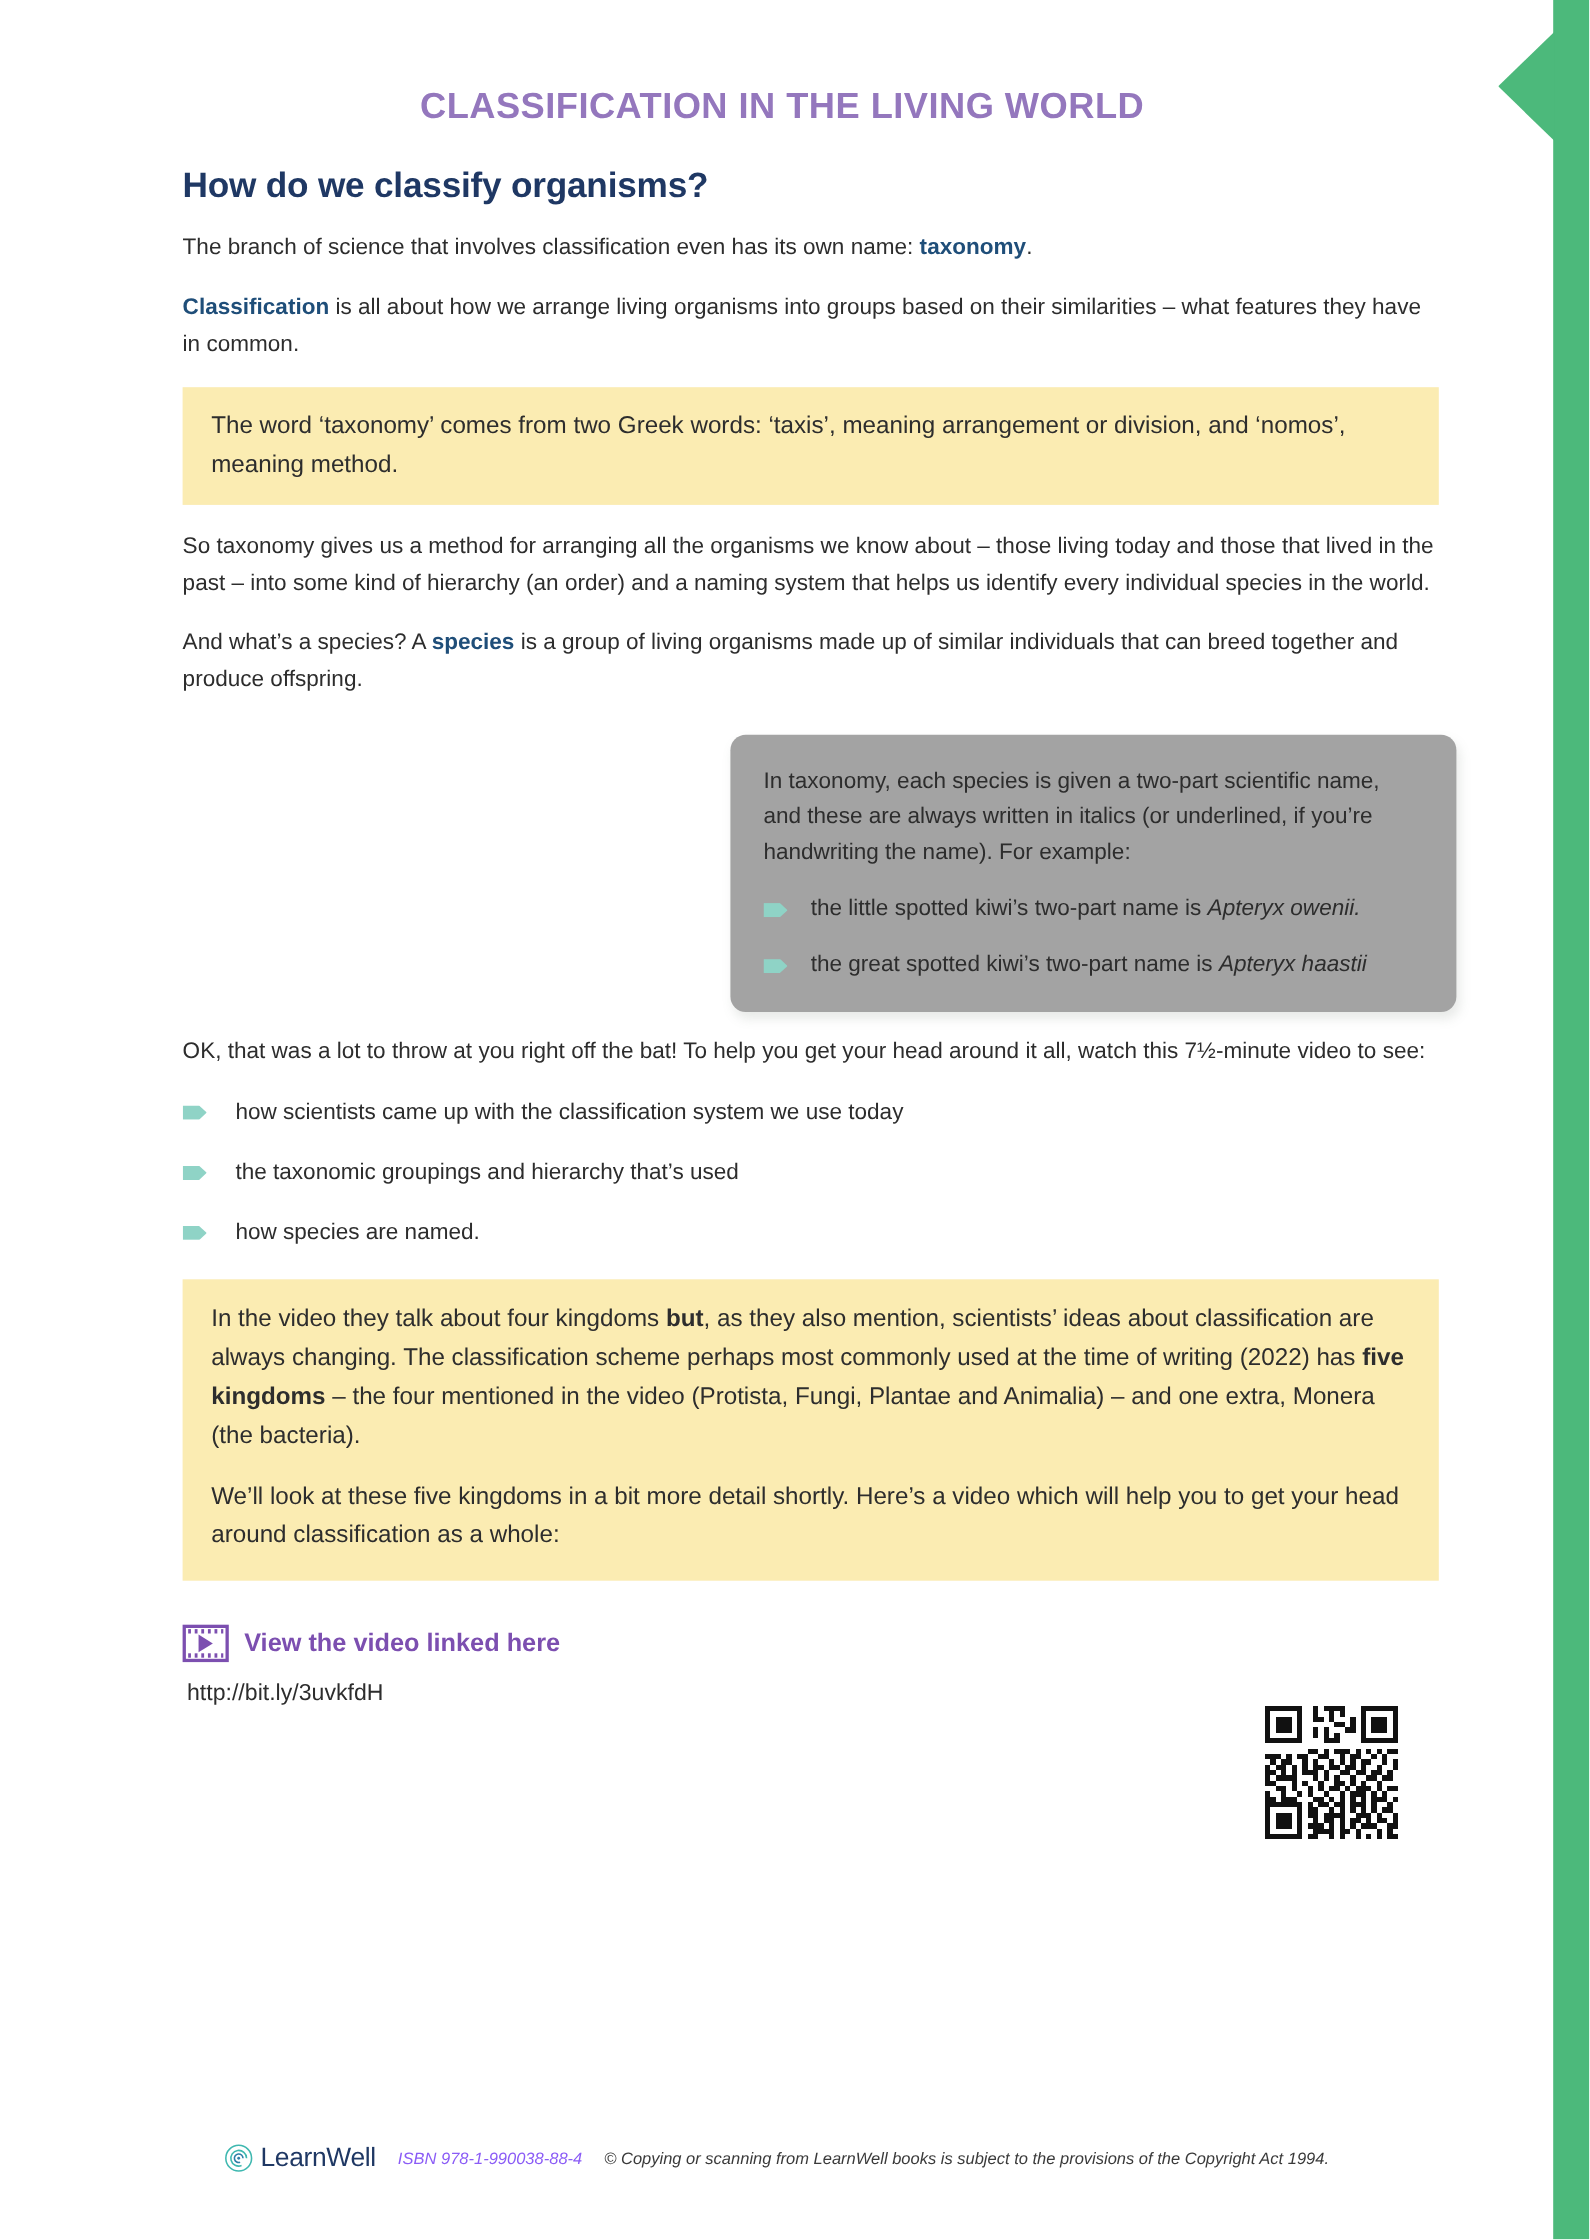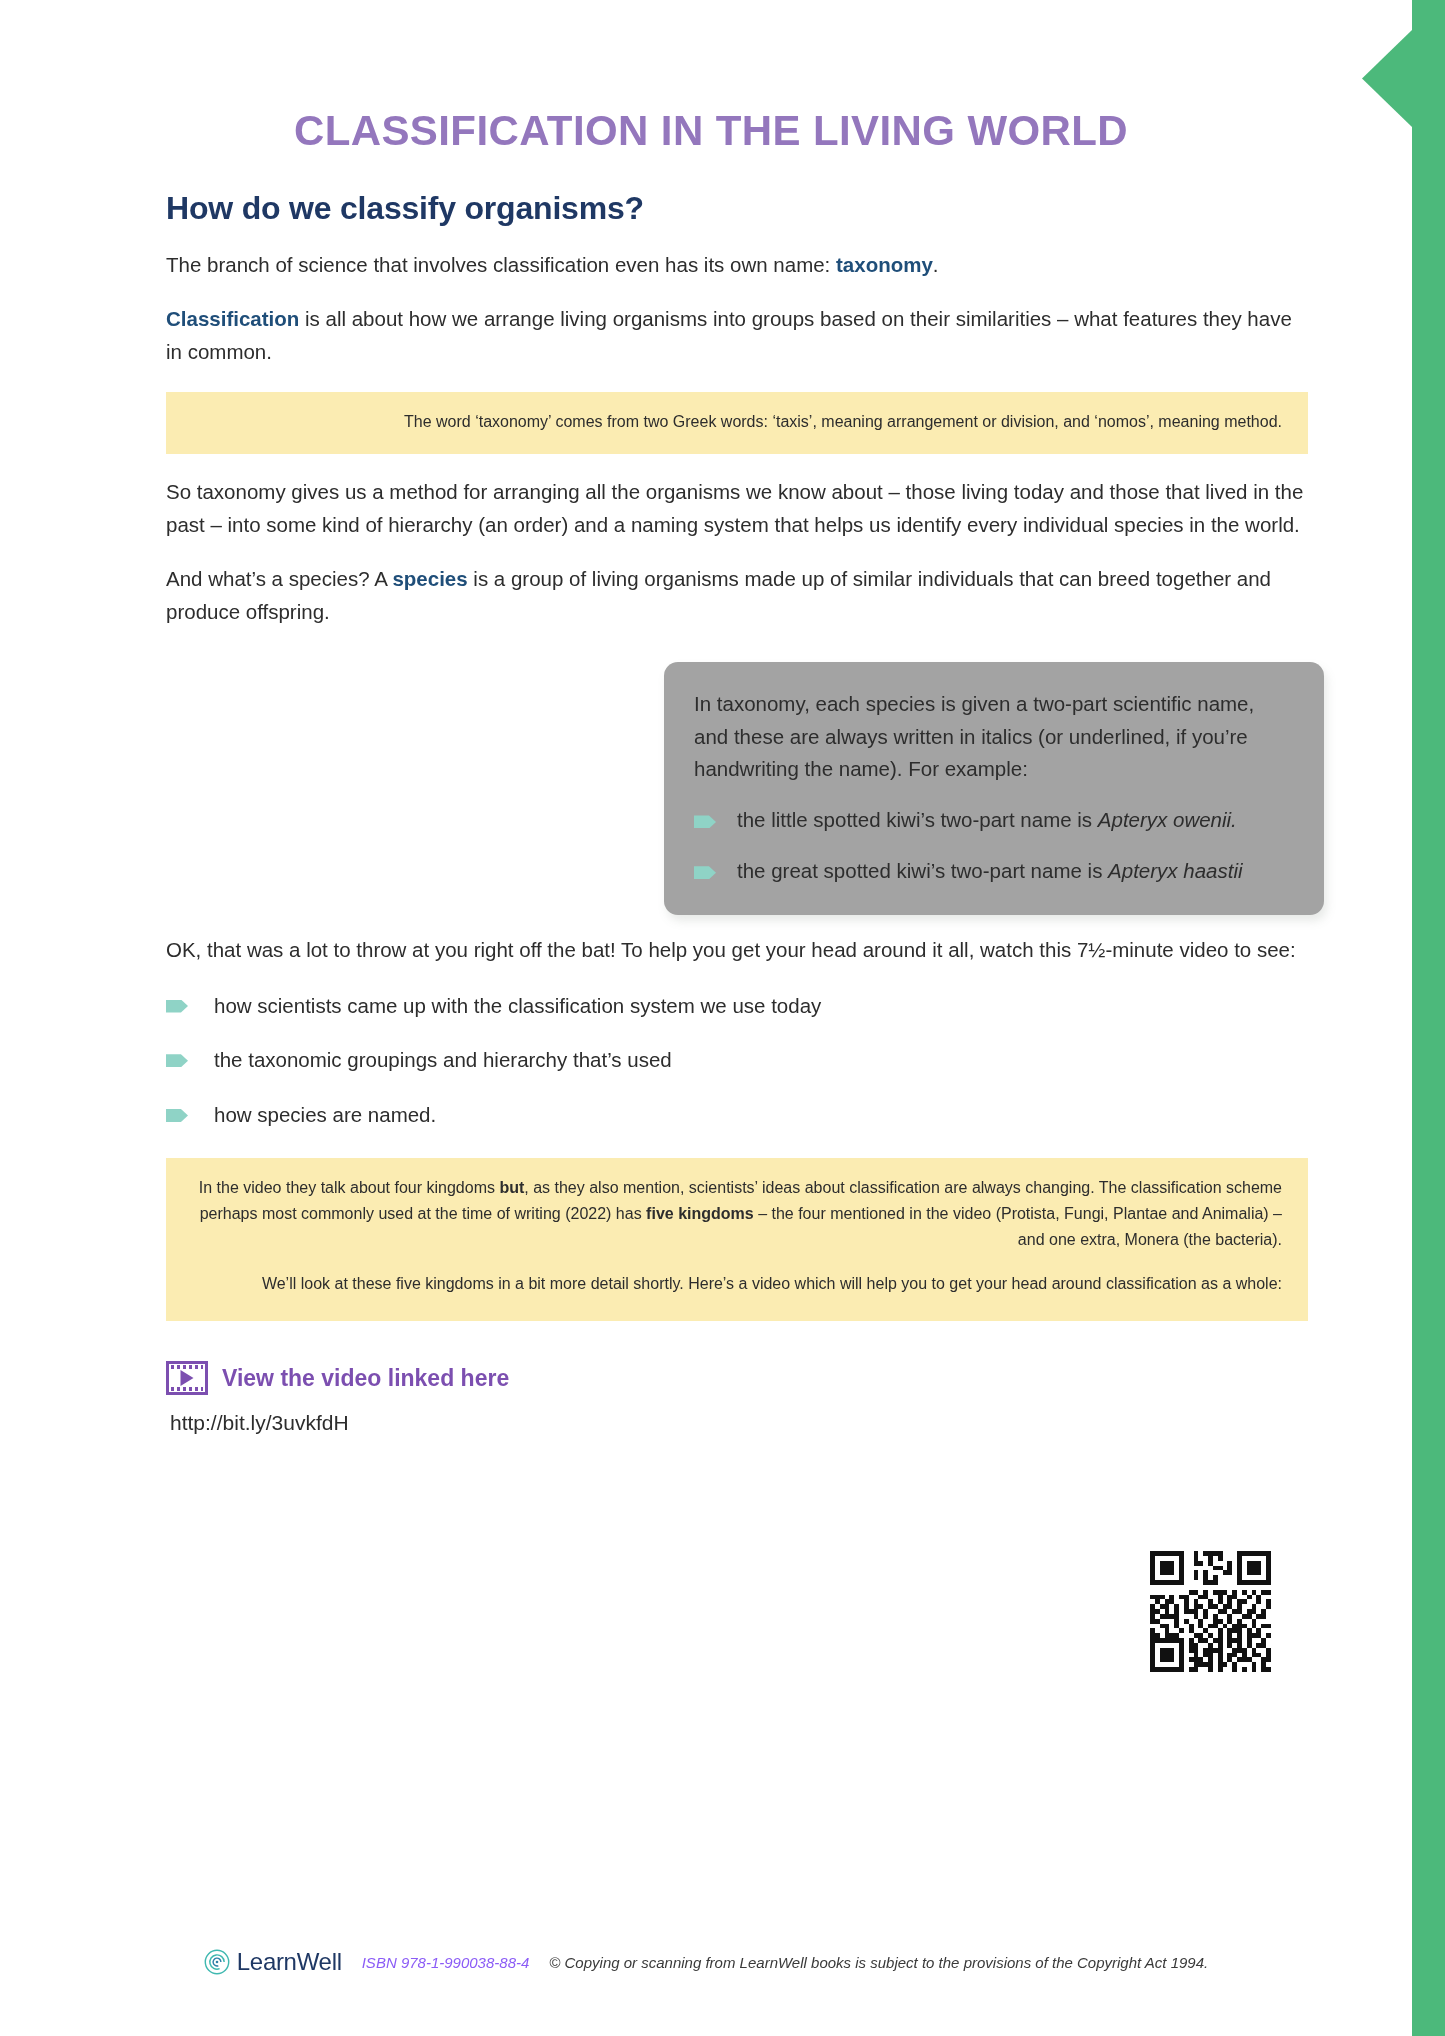--- a/index.html
+++ b/index.html
@@ -43,25 +43,25 @@
     position: absolute;
     left: 166px;
     top: 0;
     width: 1142px;
   }
 
   
   .page-title {
     text-align: center;
     color: #9477bd;
-    font-size: 42px;
+    font-size: 33px;
     font-weight: bold;
     letter-spacing: 0.4px;
     margin: 0;
-    padding-top: 108px;
+    padding-top: 78px;
     line-height: 1.1;
     width: 1090px;
   }
   .section-heading {
     color: #1f3864;
     font-size: 32px;
     font-weight: bold;
     margin: 0;
     padding-top: 36px;
     line-height: 1.15;
@@ -83,24 +83,23 @@
 
   
   .callout-yellow {
     background: #fbecb2;
     margin-top: 23px;
     padding: 17px 26px 19px 26px;
     box-sizing: border-box;
   }
   .callout-yellow p {
     color: #2d2d2d;
-    font-size: 16px;
+    font-size: 22px;
     line-height: 1.62;
     margin: 0;
-    text-align: right;
   }
   .callout-yellow p + p {
     margin-top: 19px;
   }
   .callout-yellow .bold {
     font-weight: bold;
     color: #2d2d2d;
   }
 
   

